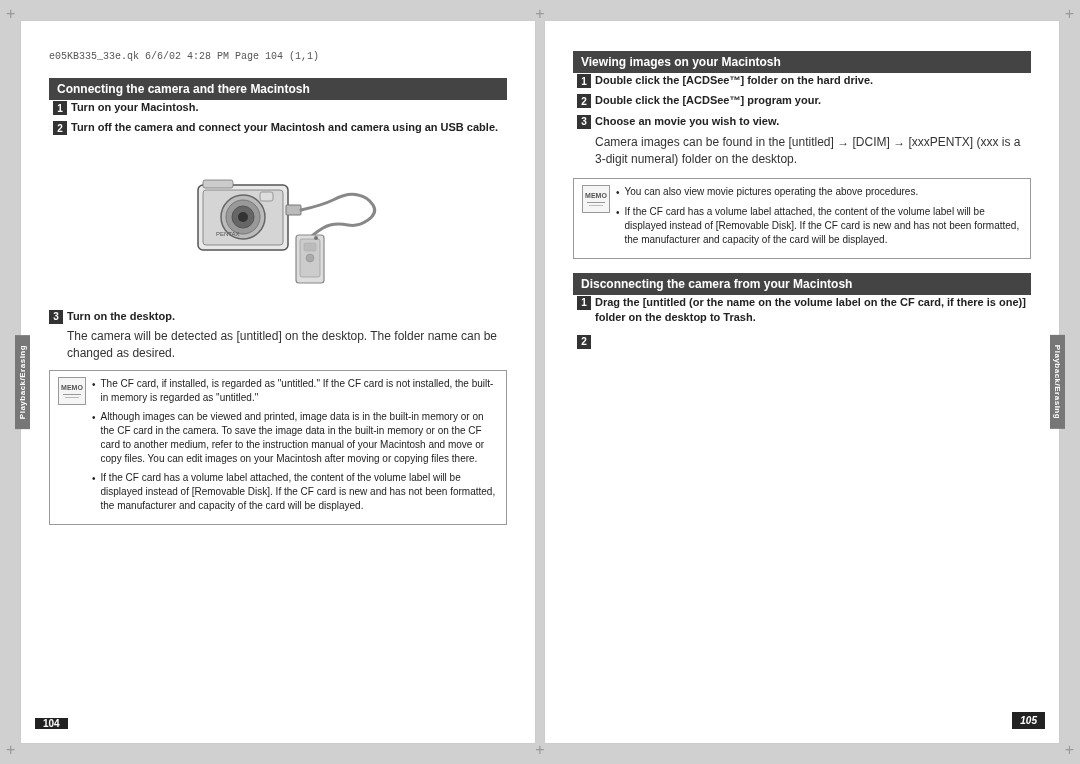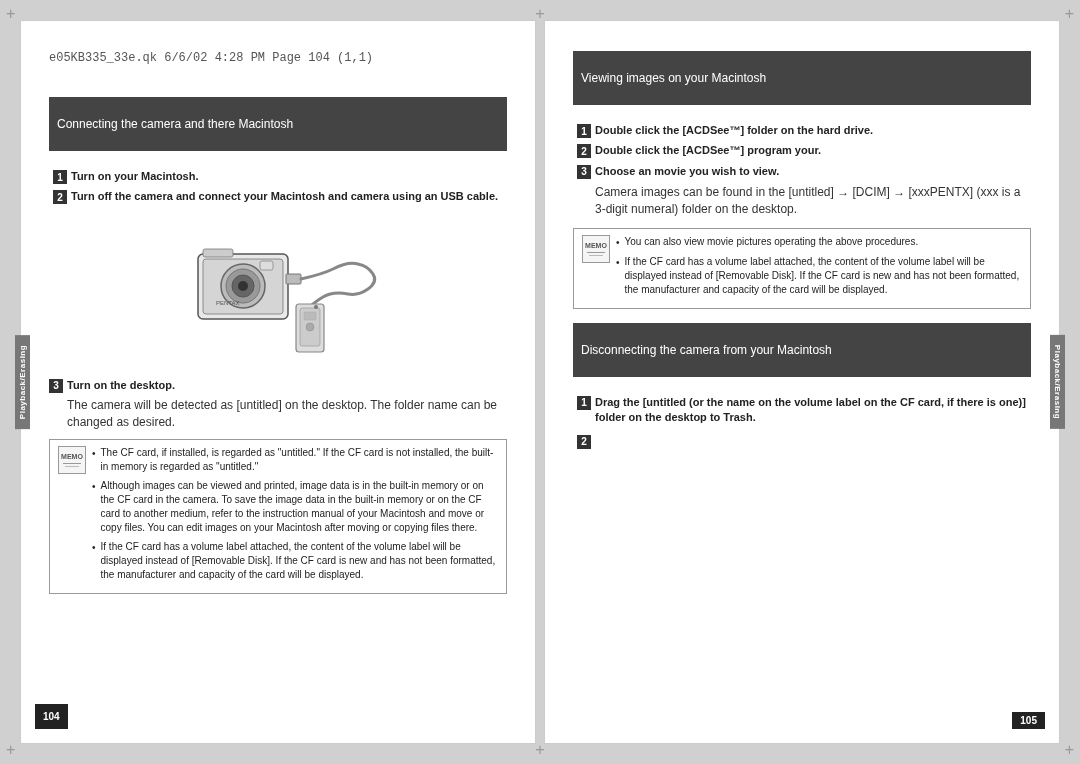--- a/index.html
+++ b/index.html
@@ -27,32 +27,32 @@
       margin: 20px 4px 20px 20px;
       padding: 30px 28px 30px 28px;
       border: 1px solid #ccc;
     }
     .page-right {
       margin: 20px 20px 20px 4px;
       padding: 30px 28px 30px 28px;
       border: 1px solid #ccc;
     }
     .header-meta {
-      font-size: 12px;
+      font-size: 10px;
       color: #555;
-      margin-bottom: 32px;
+      margin-bottom: 16px;
       font-family: 'Courier New', monospace;
     }
     .section-header {
       background: #444;
       color: #ffffff;
-      font-weight: normal;
+      font-weight: bold;
       font-size: 12px;
-      padding: 20px 8px;
-      margin-bottom: 18px;
+      padding: 4px 8px;
+      margin-bottom: 0;
     }
     .step-list {
       margin-left: 4px;
       margin-bottom: 10px;
     }
     .step-item {
       display: flex;
       align-items: flex-start;
       margin-bottom: 5px;
       gap: 4px;
@@ -126,31 +126,32 @@
       margin-top: 1px;
     }
     .page-num-left {
       position: absolute;
       bottom: 14px;
       left: 14px;
       background: #222;
       color: white;
       font-size: 10px;
       font-weight: bold;
-      padding: 7px 8px;
+      padding: 0 8px;
     }
     .page-num-right {
       position: absolute;
       bottom: 14px;
       right: 14px;
       background: #222;
       color: white;
       font-size: 10px;
       font-weight: bold;
       padding: 3px 8px;
+      font-style: italic;
     }
     .crosshair {
       position: absolute;
       color: #999;
       font-size: 16px;
       line-height: 1;
     }
     .crosshair-top-left-spread {
       top: 6px; left: 6px;
     }

